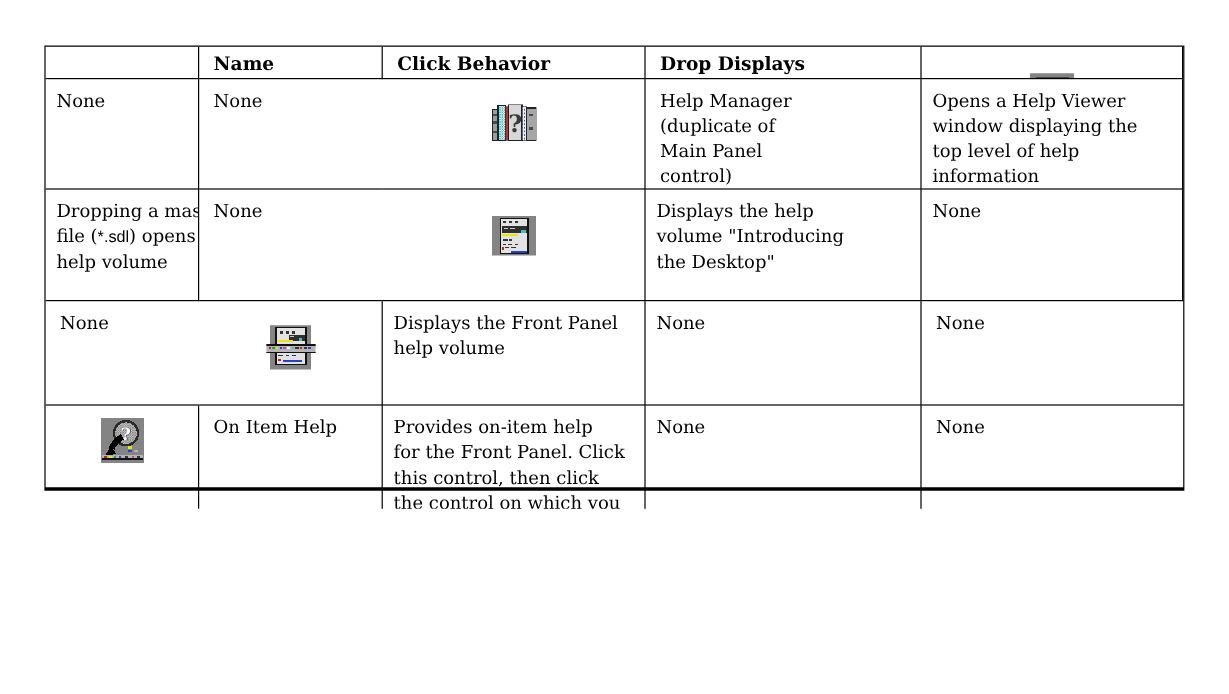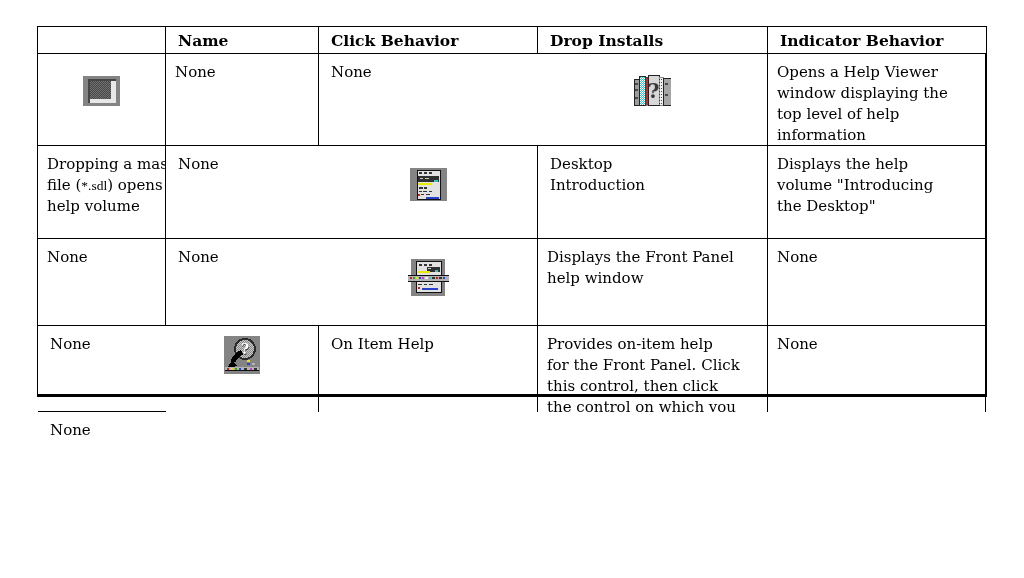--- a/index.html
+++ b/index.html
@@ -2,21 +2,21 @@
 <html><head>
 <meta charset="utf-8">
 <style>
   html,body{margin:0;padding:0;}
   body{
     width:1024px;height:578px;background:#ffffff;position:relative;
     font-family:"DejaVu Serif","Liberation Serif",serif;color:#000;
     overflow:hidden;
   }
   .doc-table{
-    position:absolute;left:37px;top:26px;width:950px;height:371px;
+    position:absolute;left:37px;top:38px;width:950px;height:371px;
     box-sizing:border-box;
     border:1px solid #000;border-bottom-width:3px;
     display:grid;
     grid-template-columns:128px 153px 219px 230px 218px;
     grid-template-rows:27px 92px 93px 87px 86px 115px;
     background:#fff;
   }
   .cell{
     box-sizing:border-box;
     border-right:1px solid #000;
@@ -27,21 +27,21 @@
   .cell.last-row{border-bottom:none;}
   .hcell{
     font-weight:bold;font-size:15.5px;line-height:20px;
     padding:4px 4px 0 12px;white-space:pre;
   }
   .tcell{
     font-size:15px;line-height:21px;
     padding:8px 6px 0 12px;white-space:pre;
   }
   .tcell.col3,.tcell.col4{padding-left:9px;}
-  .mono{font-family:Liberation Serif, serif;font-size:13.5px;}
+  .mono{font-family:Liberation Sans, sans-serif;font-size:13.5px;}
   .icon-cell{
     display:flex;justify-content:center;align-items:flex-start;
   }
   .icon-cell.p1{padding-top:22px;}
   .icon-cell.p2{padding-top:21px;}
   .icon-cell.p3{padding-top:22px;}
   .icon-cell.p4{padding-top:20px;}
   .icon-cell.p5{padding-top:10px;}
   svg{shape-rendering:crispEdges;display:block;}
   .defs-holder{position:absolute;width:0;height:0;overflow:hidden;}
@@ -71,22 +71,21 @@
       <rect x="1" y="1" width="1" height="1" fill="#8a8a8a"></rect>
     </pattern>
   </defs>
 </svg>
 
 <div class="doc-table">
 
   <div class="cell hcell"></div>
   <div class="cell hcell">Name</div>
   <div class="cell hcell">Click Behavior</div>
-  <div class="cell hcell">Drop Installs</div>
-  <div class="cell hcell last-col">Indicator Behavior</div>
+  <div class="cell hcell">Drop Displays</div>
 
   <div class="cell icon-cell p1">
     <svg width="37" height="30" viewBox="0 0 37 30">
       <rect width="37" height="30" fill="#848484"></rect>
       <rect x="5" y="3" width="28" height="24" fill="#454545"></rect>
       <rect x="28" y="5" width="5" height="22" fill="#e8e8e8"></rect>
       <rect x="7" y="23" width="26" height="4" fill="#e8e8e8"></rect>
       <rect x="7" y="5" width="21" height="18" fill="url(#dith-dark)"></rect>
     </svg>
   </div>
@@ -102,20 +101,24 @@
       <rect x="5" y="1" width="6" height="29" fill="url(#dith-cyan)" stroke="#222" stroke-width="1"></rect>
       <rect x="11" y="2" width="3" height="28" fill="#b23232" stroke="#222" stroke-width="0.5"></rect>
       <rect x="14" y="0" width="11" height="30" fill="#d8d8d8" stroke="#222" stroke-width="1"></rect>
       <text x="19.5" y="23" font-family="DejaVu Serif, serif" font-size="20" font-weight="bold" fill="#3a3a3a" text-anchor="middle">?</text>
       <rect x="25" y="2" width="4" height="28" fill="url(#dith-blue)" stroke="#222" stroke-width="0.5"></rect>
       <rect x="29" y="3" width="8" height="27" fill="#a6a6a6" stroke="#222" stroke-width="1"></rect>
       <rect x="31" y="8" width="3" height="2" fill="#4a4a4a"></rect>
       <rect x="31" y="19" width="3" height="2" fill="#4a4a4a"></rect>
     </svg>
   </div>
+  <div class="cell tcell">Help Manager
+(duplicate of
+Main Panel
+control)</div>
   <div class="cell tcell col3">Opens a Help Viewer
 window displaying the
 top level of help
 information</div>
   <div class="cell tcell col4"><span>Dropping a master volume
 file (</span><span class="mono">*.sdl</span><span>) opens that
 help volume</span></div>
   <div class="cell tcell last-col">None</div>
 
   <div class="cell icon-cell p3">
@@ -134,22 +137,20 @@
       <rect x="14" y="19" width="3" height="2" fill="#333"></rect>
       <rect x="9" y="23" width="3" height="1" fill="#333"></rect>
       <rect x="13" y="23" width="4" height="1" fill="#333"></rect>
       <rect x="19" y="23" width="3" height="1" fill="#333"></rect>
       <rect x="8" y="26" width="2" height="2" fill="#c82020"></rect>
       <rect x="11" y="26" width="3" height="1" fill="#333"></rect>
       <rect x="16" y="26" width="4" height="1" fill="#333"></rect>
       <rect x="16" y="29" width="13" height="2" fill="#2841c8"></rect>
     </svg>
   </div>
-  <div class="cell tcell">Desktop
-Introduction</div>
   <div class="cell tcell col3">Displays the help
 volume "Introducing
 the Desktop"</div>
   <div class="cell tcell col4">None</div>
   <div class="cell tcell last-col">None</div>
 
   <div class="cell icon-cell p4">
     <svg width="41" height="37" viewBox="0 0 41 37">
       <rect x="3" y="0" width="34" height="37" fill="#848484"></rect>
       <rect x="8" y="2" width="25" height="31" fill="#e2e2e2" stroke="#111" stroke-width="1"></rect>
@@ -175,21 +176,21 @@
       <rect x="31" y="18" width="3" height="2" fill="#333"></rect>
       <rect x="35" y="18" width="2" height="2" fill="#2841c8"></rect>
       <rect x="10" y="25" width="4" height="1" fill="#333"></rect>
       <rect x="16" y="25" width="3" height="1" fill="#333"></rect>
       <rect x="21" y="25" width="4" height="1" fill="#333"></rect>
       <rect x="10" y="28" width="2" height="2" fill="#c82020"></rect>
       <rect x="14" y="29" width="16" height="2" fill="#2841c8"></rect>
     </svg>
   </div>
   <div class="cell tcell col3">Displays the Front Panel
-help window</div>
+help volume</div>
   <div class="cell tcell col4">None</div>
   <div class="cell tcell last-col">None</div>
 
   <div class="cell icon-cell p5 last-row">
     <svg width="36" height="38" viewBox="0 0 36 38">
       <rect width="36" height="38" fill="#848484"></rect>
       <circle cx="21" cy="13" r="10" fill="url(#dith-gray)" stroke="#2a2a2a" stroke-width="2"></circle>
       <text x="21.6" y="19" font-family="DejaVu Serif, serif" font-size="14" font-weight="bold" fill="#3a3a3a" text-anchor="middle">?</text>
       <text x="21" y="18.4" font-family="DejaVu Serif, serif" font-size="14" font-weight="bold" fill="#ffffff" text-anchor="middle">?</text>
       <path d="M18 16 Q11 20 9 26" stroke="#000" stroke-width="5" fill="none"></path>

